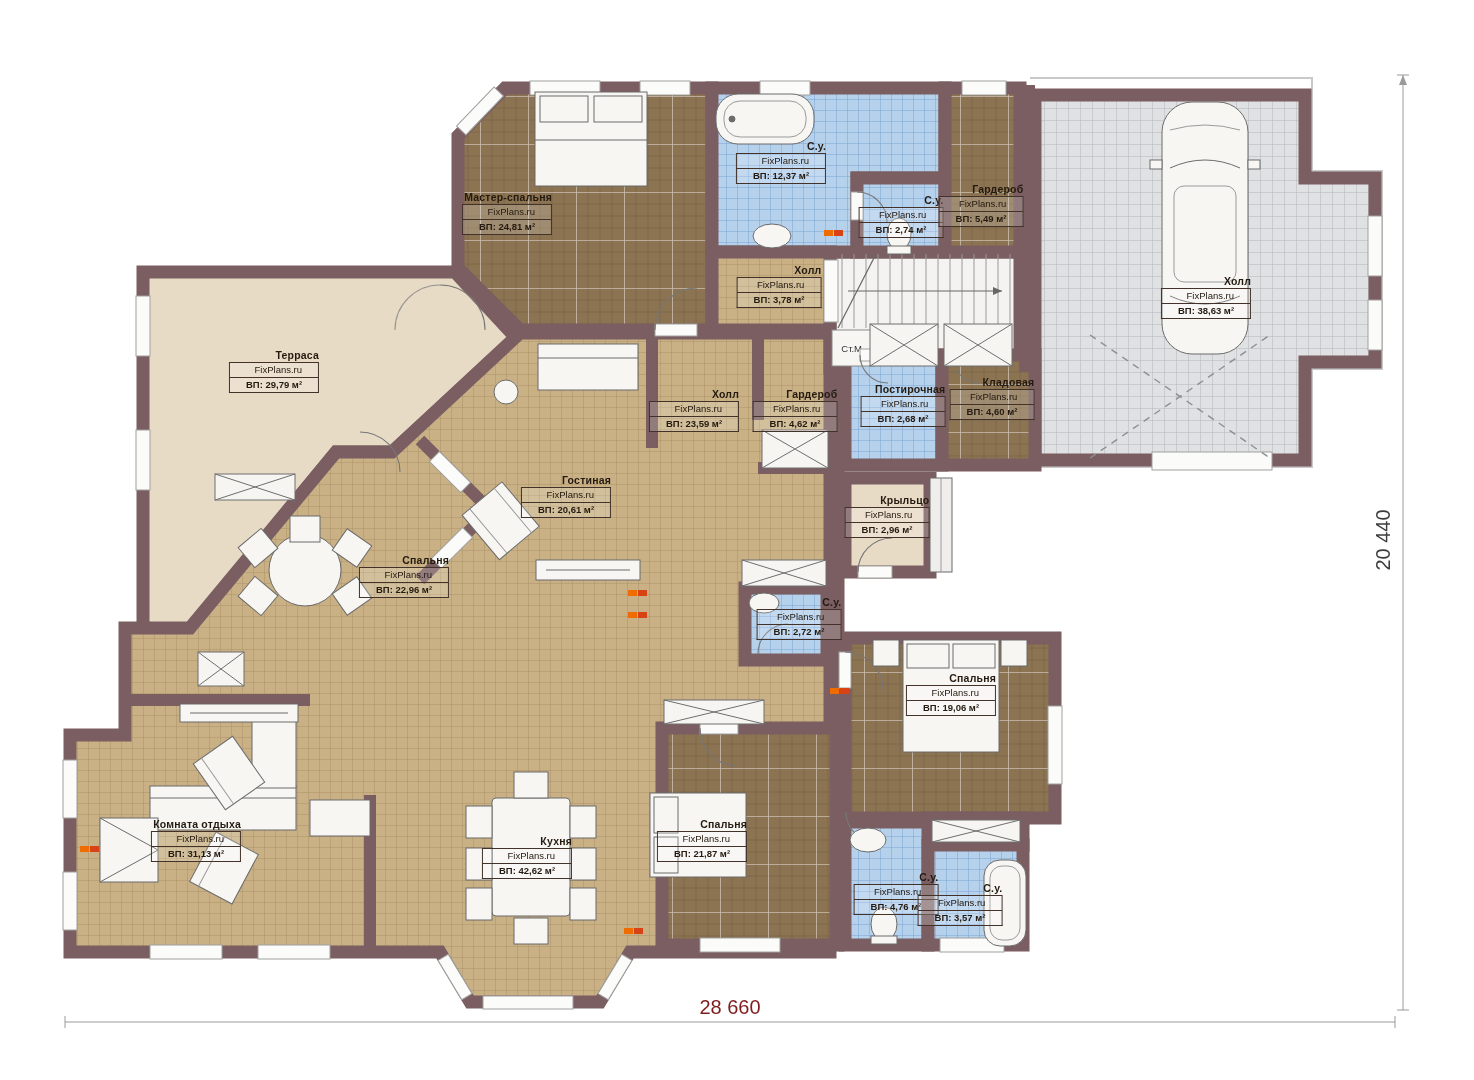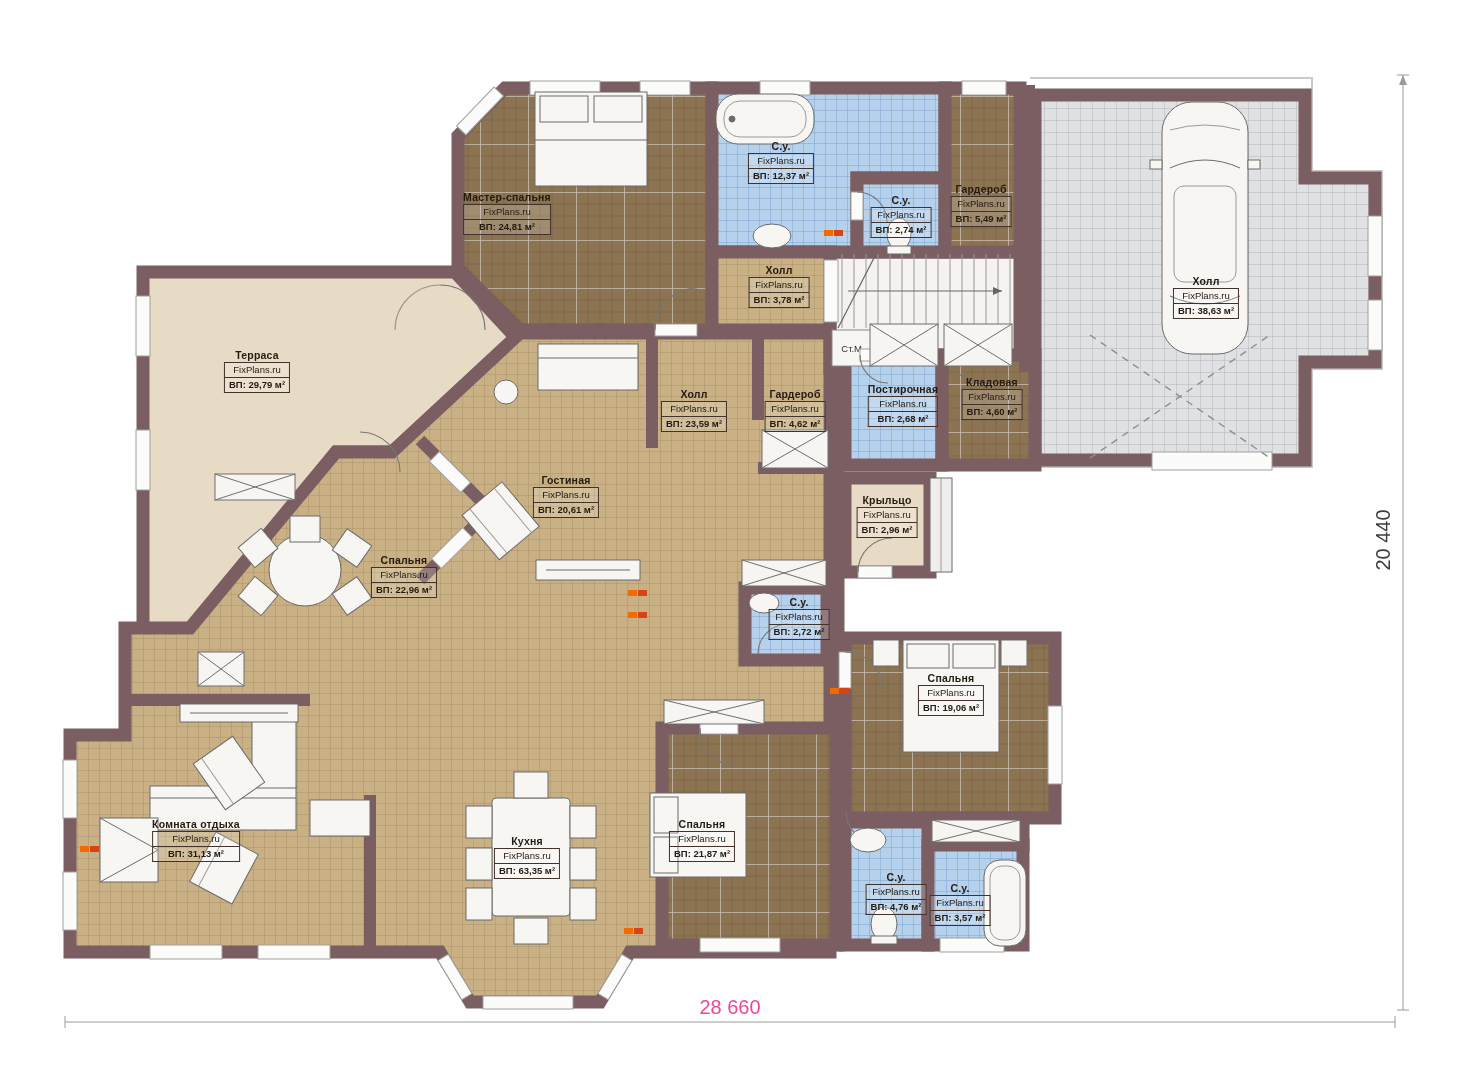--- a/index.html
+++ b/index.html
@@ -3,31 +3,31 @@
 <meta charset="utf-8">
 <style>
   html,body{margin:0;padding:0;background:#ffffff;}
   .plan{
     position:relative;width:1474px;height:1080px;background:#ffffff;
     font-family:"Liberation Sans", sans-serif;overflow:hidden;
   }
   .plan svg{position:absolute;left:0;top:0;}
   .room-label{
     position:absolute;transform:translateX(-50%);
-    text-align:center;color:#241a10;z-index:5;white-space:nowrap;
+    text-align:right;color:#241a10;z-index:5;white-space:nowrap;
   }
   .rl-name{font-size:10.5px;font-weight:bold;letter-spacing:.2px;margin-bottom:1px;}
   .rl-cell{
     display:block;border:1px solid #42322a;font-size:9.5px;line-height:12px;
-    padding:1px 4px;background:rgba(255,255,255,0.18);
+    padding:1px 16px;background:rgba(255,255,255,0.18);
   }
   .rl-cell + .rl-cell{border-top:none;font-weight:bold;}
   .dim-bottom{
     position:absolute;left:730px;top:996px;transform:translateX(-50%);
-    font-size:20px;color:#ec4899;z-index:5;
+    font-size:20px;color:#7f1d1d;z-index:5;
   }
   .dim-right{
     position:absolute;left:1383px;top:540px;transform:translate(-50%,-50%) rotate(-90deg);
     font-size:20px;color:#3c3c3c;z-index:5;white-space:nowrap;
   }
 </style>
 </head>
 <body>
 
 <div class="plan">
@@ -387,21 +387,21 @@
   <div class="room-label" style="left:1206px;top:275px">
     <div class="rl-name">Холл</div>
     <span class="rl-cell">FixPlans.ru</span>
     <span class="rl-cell">ВП: 38,63 м²</span>
   </div>
   <div class="room-label" style="left:779px;top:264px">
     <div class="rl-name">Холл</div>
     <span class="rl-cell">FixPlans.ru</span>
     <span class="rl-cell">ВП: 3,78 м²</span>
   </div>
-  <div class="room-label" style="left:257px;top:349px">
+  <div class="room-label" style="left:274px;top:349px">
     <div class="rl-name">Терраса</div>
     <span class="rl-cell">FixPlans.ru</span>
     <span class="rl-cell">ВП: 29,79 м²</span>
   </div>
   <div class="room-label" style="left:694px;top:388px">
     <div class="rl-name">Холл</div>
     <span class="rl-cell">FixPlans.ru</span>
     <span class="rl-cell">ВП: 23,59 м²</span>
   </div>
   <div class="room-label" style="left:795px;top:388px">
@@ -445,21 +445,21 @@
     <span class="rl-cell">ВП: 19,06 м²</span>
   </div>
   <div class="room-label" style="left:196px;top:818px">
     <div class="rl-name">Комната отдыха</div>
     <span class="rl-cell">FixPlans.ru</span>
     <span class="rl-cell">ВП: 31,13 м²</span>
   </div>
   <div class="room-label" style="left:527px;top:835px">
     <div class="rl-name">Кухня</div>
     <span class="rl-cell">FixPlans.ru</span>
-    <span class="rl-cell">ВП: 63,35 м²</span>
+    <span class="rl-cell">ВП: 42,62 м²</span>
   </div>
   <div class="room-label" style="left:702px;top:818px">
     <div class="rl-name">Спальня</div>
     <span class="rl-cell">FixPlans.ru</span>
     <span class="rl-cell">ВП: 21,87 м²</span>
   </div>
   <div class="room-label" style="left:896px;top:871px">
     <div class="rl-name">С.у.</div>
     <span class="rl-cell">FixPlans.ru</span>
     <span class="rl-cell">ВП: 4,76 м²</span>

